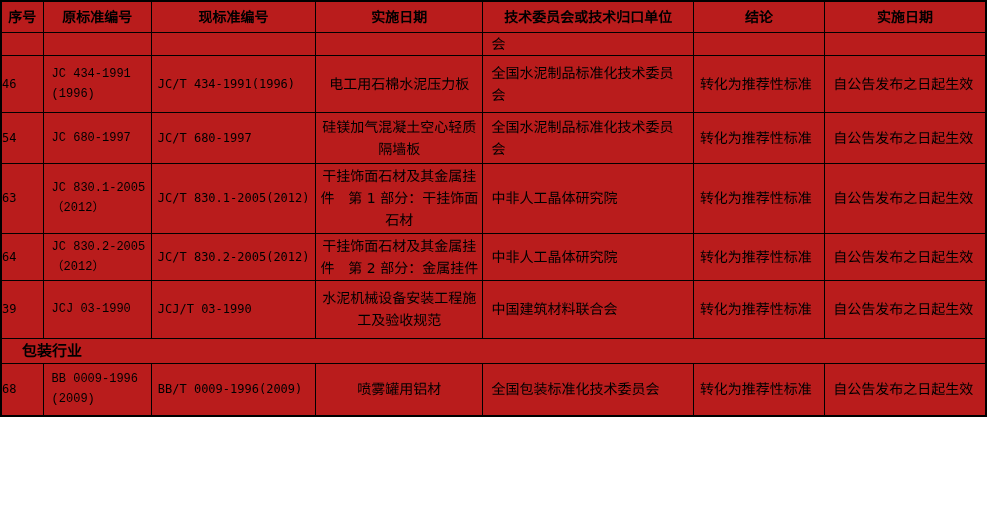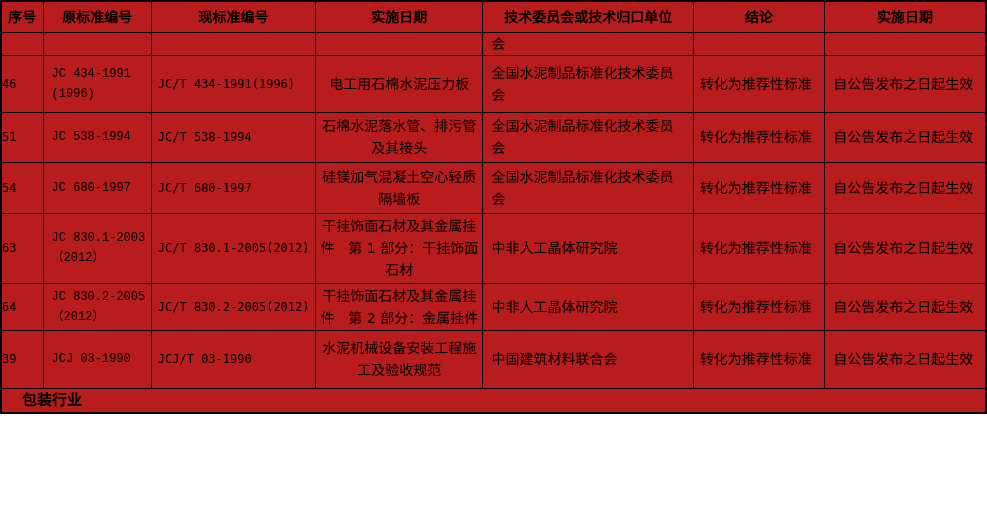--- a/index.html
+++ b/index.html
@@ -137,43 +137,34 @@
     <td class="c-no">46</td>
     <td class="c-old">JC 434-1991 (1996)</td>
     <td class="c-new">JC/T 434-1991(1996)</td>
     <td class="c-name">电工用石棉水泥压力板</td>
     <td class="c-comm">全国水泥制品标准化技术委员会</td>
     <td class="c-concl">转化为推荐性标准</td>
     <td class="c-date">自公告发布之日起生效</td>
   </tr>
 
 
-  <tr class="r-2">
-    <td class="c-no">51</td>
-    <td class="c-old">JC 538-1994</td>
-    <td class="c-new">JC/T 538-1994</td>
-    <td class="c-name">石棉水泥落水管、排污管及其接头</td>
-    <td class="c-comm">全国水泥制品标准化技术委员会</td>
-    <td class="c-concl">转化为推荐性标准</td>
-    <td class="c-date">自公告发布之日起生效</td>
-  </tr>
 
   <tr class="r-3">
     <td class="c-no">54</td>
     <td class="c-old">JC 680-1997</td>
     <td class="c-new">JC/T 680-1997</td>
     <td class="c-name">硅镁加气混凝土空心轻质隔墙板</td>
     <td class="c-comm">全国水泥制品标准化技术委员会</td>
     <td class="c-concl">转化为推荐性标准</td>
     <td class="c-date">自公告发布之日起生效</td>
   </tr>
 
   <tr class="r-4">
     <td class="c-no">63</td>
-    <td class="c-old">JC 830.1-2003 （2012）</td>
+    <td class="c-old">JC 830.1-2005 （2012）</td>
     <td class="c-new">JC/T 830.1-2005(2012)</td>
     <td class="c-name">干挂饰面石材及其金属挂件　第 1 部分：干挂饰面石材</td>
     <td class="c-comm">中非人工晶体研究院</td>
     <td class="c-concl">转化为推荐性标准</td>
     <td class="c-date">自公告发布之日起生效</td>
   </tr>
 
   <tr class="r-5">
     <td class="c-no">64</td>
     <td class="c-old">JC 830.2-2005 （2012）</td>
@@ -191,14 +182,23 @@
     <td class="c-name">水泥机械设备安装工程施工及验收规范</td>
     <td class="c-comm">中国建筑材料联合会</td>
     <td class="c-concl">转化为推荐性标准</td>
     <td class="c-date">自公告发布之日起生效</td>
   </tr>
 
   <tr class="r-section">
     <td class="section-cell" colspan="7">包装行业</td>
   </tr>
 
+  <tr class="r-7">
+    <td class="c-no">68</td>
+    <td class="c-old">BB 0009-1996 (2009)</td>
+    <td class="c-new">BB/T 0009-1996(2009)</td>
+    <td class="c-name">喷雾罐用铝材</td>
+    <td class="c-comm">全国包装标准化技术委员会</td>
+    <td class="c-concl">转化为推荐性标准</td>
+    <td class="c-date">自公告发布之日起生效</td>
+  </tr>
 </tbody>
   </table>
 
 </body></html>

